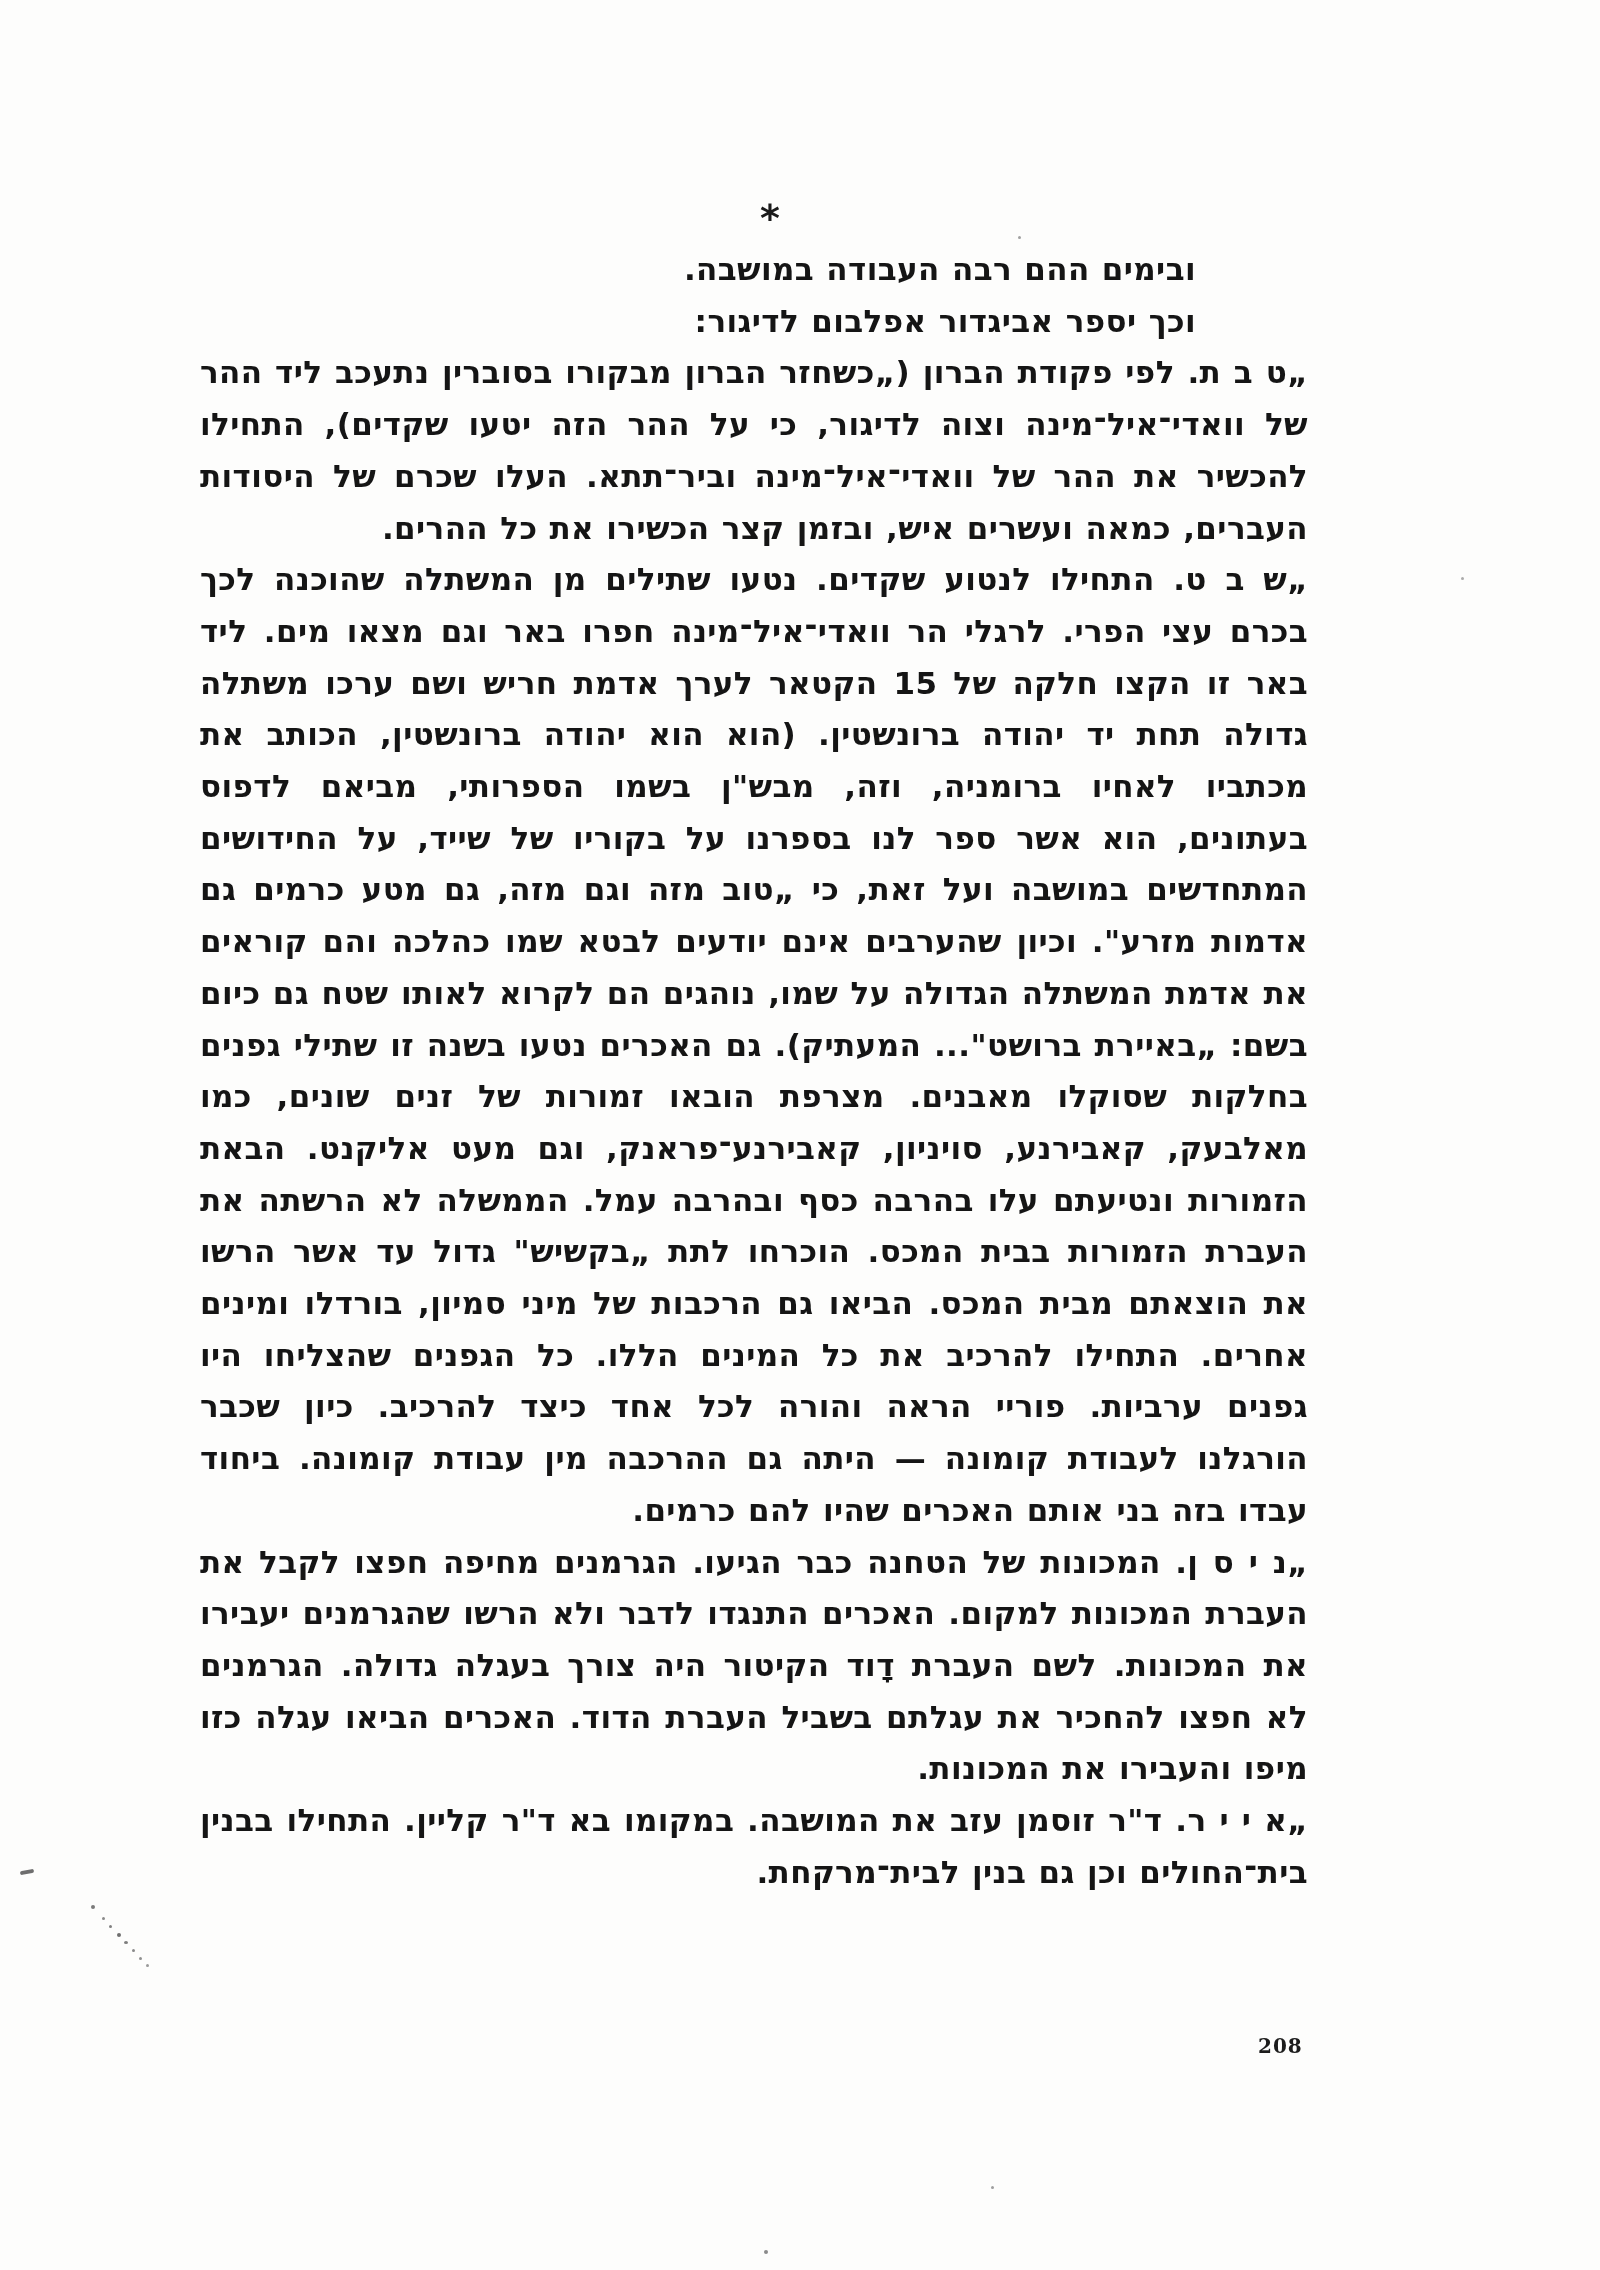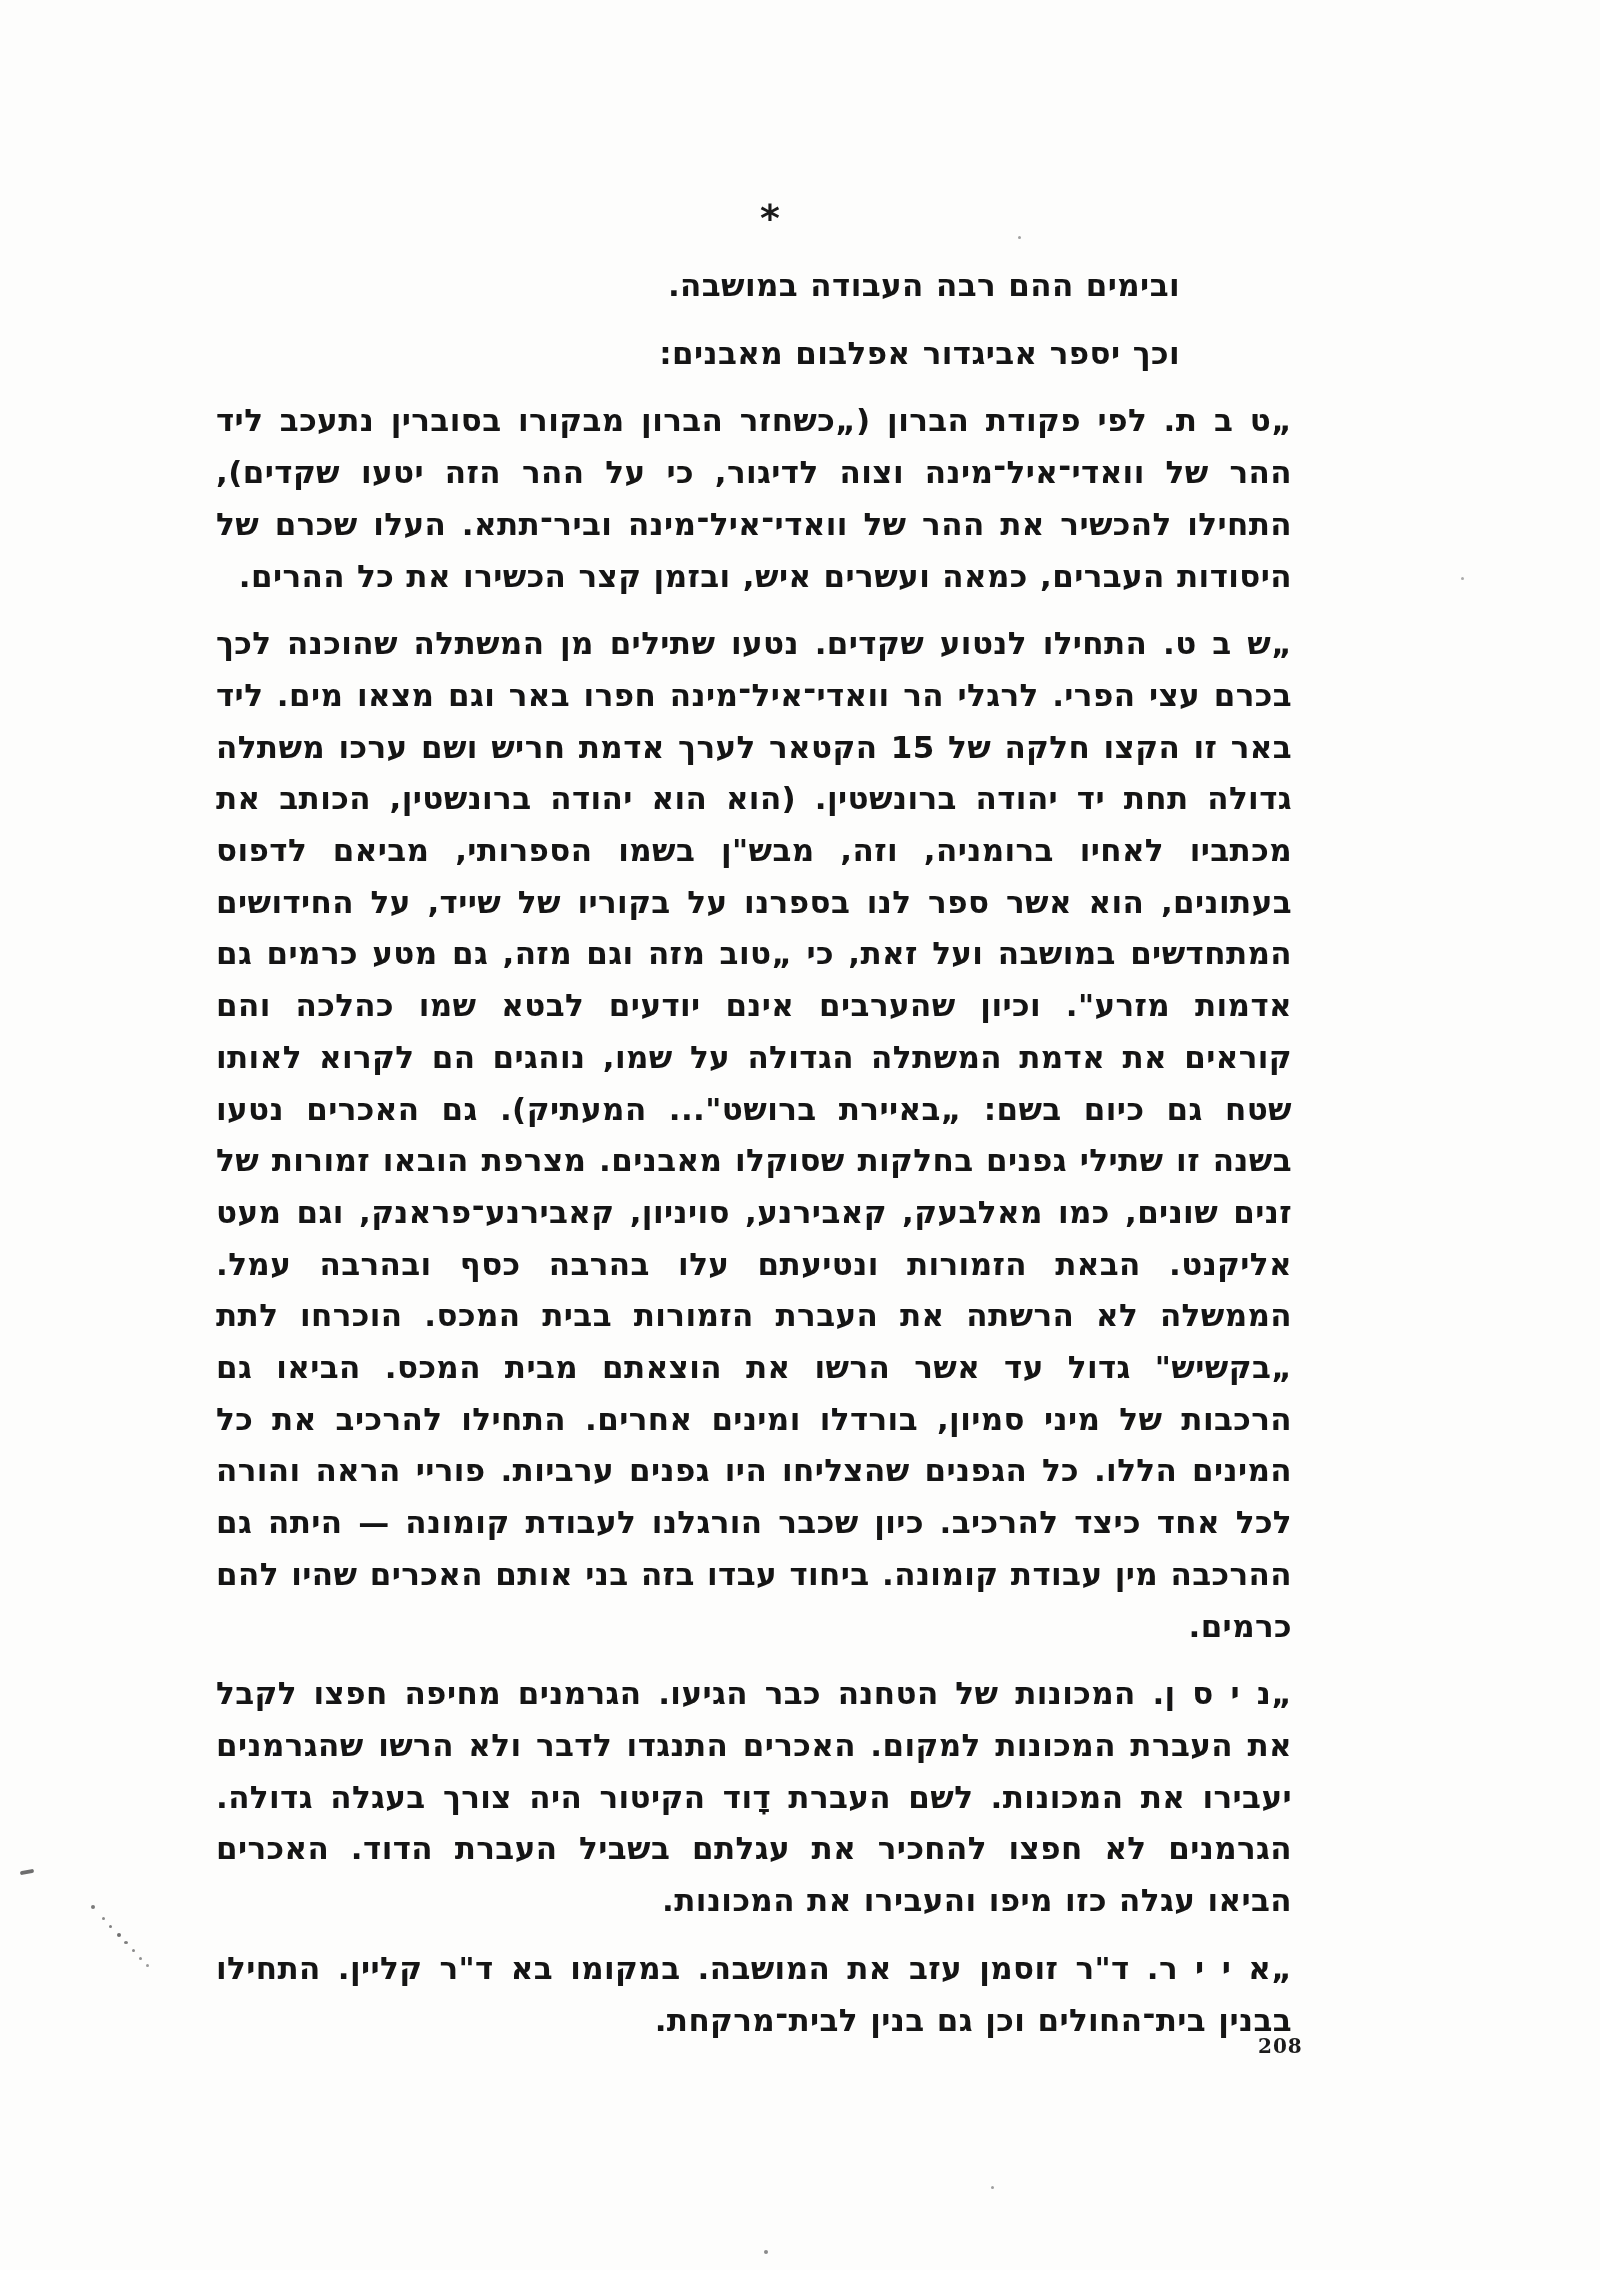--- a/index.html
+++ b/index.html
@@ -32,21 +32,21 @@
     direction: rtl;
     unicode-bidi: embed;
     font-size: 31px;
     line-height: 51.7px;
     font-weight: 700;
     letter-spacing: 0.4px;
     word-spacing: 1px;
     color: #151515;
   }
   .textblock p {
-    margin: 16px;
+    margin: 0;
     padding: 0;
     text-align: justify;
     text-justify: inter-word;
   }
   .textblock p.intro-line {
     text-align: right;
     padding-right: 112px;
   }
   .page-number {
     position: absolute;
@@ -71,21 +71,21 @@
 </style>
 </head>
 <body>
 
 <div class="page">
 
   <div class="section-break">*</div>
 
   <div class="textblock">
     <p class="intro-line">ובימים ההם רבה העבודה במושבה.</p>
-    <p class="intro-line">וכך יספר אביגדור אפלבום מאבנים:</p>
+    <p class="intro-line">וכך יספר אביגדור אפלבום לדיגור:</p>
     <p>„ט ב ת. לפי פקודת הברון („כשחזר הברון מבקורו בסוברין נתעכב ליד ההר של וואדי־איל־מינה וצוה לדיגור, כי על ההר הזה יטעו שקדים), התחילו להכשיר את ההר של וואדי־איל־מינה וביר־תתא. העלו שכרם של היסודות העברים, כמאה ועשרים איש, ובזמן קצר הכשירו את כל ההרים.</p>
     <p>„ש ב ט. התחילו לנטוע שקדים. נטעו שתילים מן המשתלה שהוכנה לכך בכרם עצי הפרי. לרגלי הר וואדי־איל־מינה חפרו באר וגם מצאו מים. ליד באר זו הקצו חלקה של 15 הקטאר לערך אדמת חריש ושם ערכו משתלה גדולה תחת יד יהודה ברונשטין. (הוא הוא יהודה ברונשטין, הכותב את מכתביו לאחיו ברומניה, וזה, מבש"ן בשמו הספרותי, מביאם לדפוס בעתונים, הוא אשר ספר לנו בספרנו על בקוריו של שייד, על החידושים המתחדשים במושבה ועל זאת, כי „טוב מזה וגם מזה, גם מטע כרמים גם אדמות מזרע". וכיון שהערבים אינם יודעים לבטא שמו כהלכה והם קוראים את אדמת המשתלה הגדולה על שמו, נוהגים הם לקרוא לאותו שטח גם כיום בשם: „באיירת ברושט"... המעתיק). גם האכרים נטעו בשנה זו שתילי גפנים בחלקות שסוקלו מאבנים. מצרפת הובאו זמורות של זנים שונים, כמו מאלבעק, קאבירנע, סויניון, קאבירנע־פראנק, וגם מעט אליקנט. הבאת הזמורות ונטיעתם עלו בהרבה כסף ובהרבה עמל. הממשלה לא הרשתה את העברת הזמורות בבית המכס. הוכרחו לתת „בקשיש" גדול עד אשר הרשו את הוצאתם מבית המכס. הביאו גם הרכבות של מיני סמיון, בורדלו ומינים אחרים. התחילו להרכיב את כל המינים הללו. כל הגפנים שהצליחו היו גפנים ערביות. פוריי הראה והורה לכל אחד כיצד להרכיב. כיון שכבר הורגלנו לעבודת קומונה — היתה גם ההרכבה מין עבודת קומונה. ביחוד עבדו בזה בני אותם האכרים שהיו להם כרמים.</p>
     <p>„נ י ס ן. המכונות של הטחנה כבר הגיעו. הגרמנים מחיפה חפצו לקבל את העברת המכונות למקום. האכרים התנגדו לדבר ולא הרשו שהגרמנים יעבירו את המכונות. לשם העברת דָוד הקיטור היה צורך בעגלה גדולה. הגרמנים לא חפצו להחכיר את עגלתם בשביל העברת הדוד. האכרים הביאו עגלה כזו מיפו והעבירו את המכונות.</p>
     <p>„א י י ר. ד"ר זוסמן עזב את המושבה. במקומו בא ד"ר קליין. התחילו בבנין בית־החולים וכן גם בנין לבית־מרקחת.</p>
   </div>
 
   <div class="page-number">208</div>
 
   <div class="speck-dash" style="left:20px; top:1870px; width:14px; height:4px; background:#6e6e6e;"></div>
   <div class="speck" style="left:91px; top:1905px; width:4px; height:4px; background:#7a7a7a;"></div>

